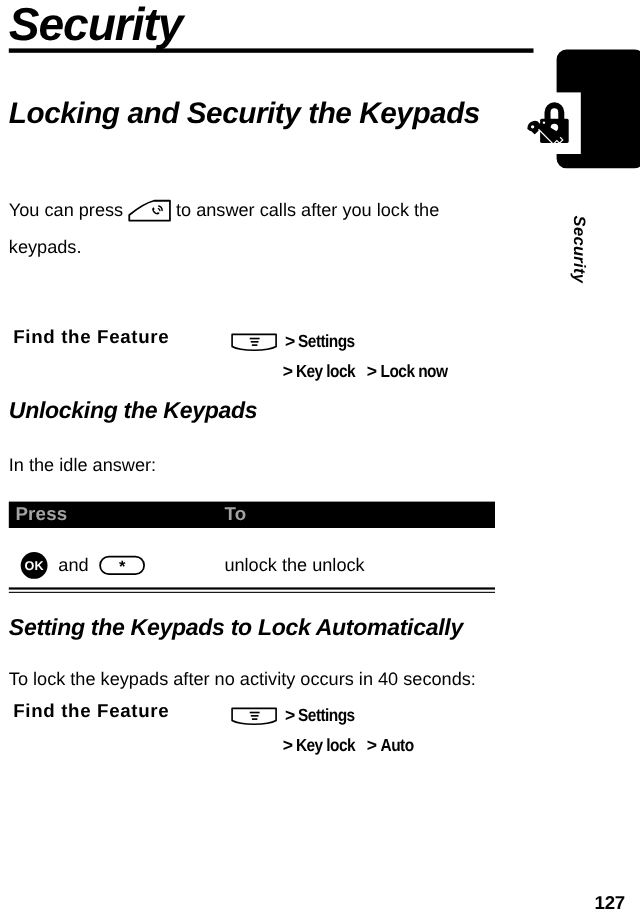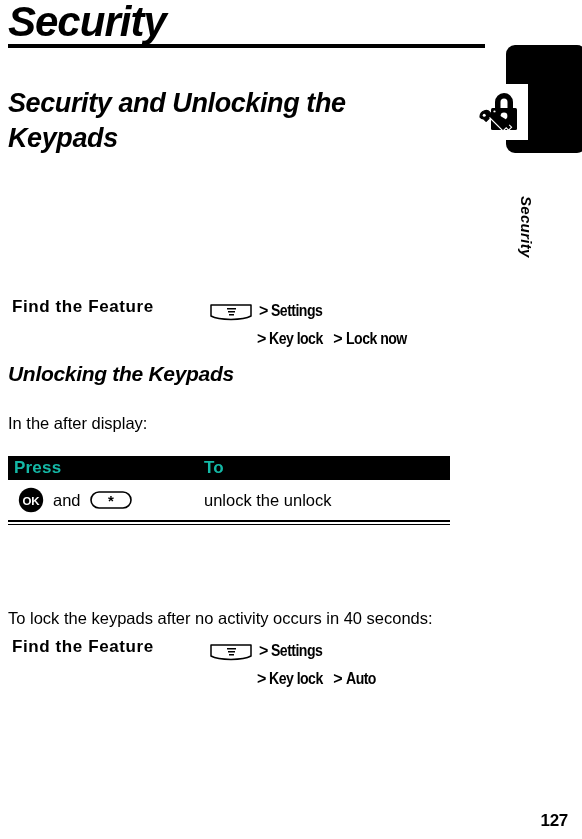--- a/index.html
+++ b/index.html
@@ -160,36 +160,36 @@
 
   
   .table {
     position: absolute;
     left: 8px;
     width: 442px;
   }
   .table-head {
     display: flex;
     background: #000000;
-    color: #14b8a6;
+    color: #a3a3a3;
     height: 24px;
     align-items: center;
   }
   .th {
     font-size: 17px;
     font-weight: bold;
     letter-spacing: 0.2px;
   }
   .th-press { width: 190px; padding-left: 6px; }
   .th-to { flex: 1; }
   .table-row {
     display: flex;
     align-items: center;
     height: 40px;
-    padding-top: 0;
+    padding-top: 14px;
   }
   .td-press {
     width: 190px;
     padding-left: 6px;
     font-size: 16.5px;
     display: flex;
     align-items: center;
   }
   .td-to {
     flex: 1;
@@ -243,40 +243,50 @@
 
       <path d="M8 33 a6.5 6.5 0 0 1 4.5 -6.2 a5 5 0 0 1 5.5 1.6 l2.5 2.6 l-6.4 6.4 l-2.6 -2.5 a5.2 5.2 0 0 1 -3.5 -1.9 Z" fill="#000" stroke="#000" stroke-width="1.2" stroke-linejoin="round"></path>
       <circle cx="12.2" cy="31.3" r="1.5" fill="#fff"></circle>
 
       <path d="M17.5 33.5 L31 47 L34.2 43.8 L36.6 46.2 L39.6 43.2 L37.2 40.8 L39.4 38.6 L22.5 28.5 Z" fill="#000"></path>
       <path d="M17.5 33.5 L31 47 L34.2 43.8 L36.6 46.2 L39.6 43.2 L37.2 40.8" fill="none" stroke="#fff" stroke-width="1.1"></path>
     </svg>
   </div>
   <div class="tab-label">Security</div>
 
-  <div class="h1" style="top:86px;">Security and Unlocking the Keypads</div>
-
+  <div class="h1" style="top:86px;">Locking and Security the Keypads</div>
+
+  <div class="body-text" style="top:174px;">
+    <span>You can press</span><span class="key-inline"><svg width="42" height="24" viewBox="0 0 42 24">
+        <path d="M2.5 21.5 L2.5 16.5 C8 12 17 5.5 25 3.5 L39.5 3.5 L39.5 21.5 Z" fill="#fff" stroke="#000" stroke-width="1.6" stroke-linejoin="round"></path>
+        <g transform="translate(27.5,12.5)">
+          <path d="M-4.2 -1.4 a1.9 1.9 0 0 1 1.6 -1.8 l0.6 1.9 a1 1 0 0 0 -0.3 1.6 l1.4 1.4 a1 1 0 0 0 1.6 -0.3 l1.9 0.6 a1.9 1.9 0 0 1 -1.8 1.6 a5.6 5.6 0 0 1 -5 -5 Z" fill="#000"></path>
+          <path d="M1.8 -4.2 a4.2 4.2 0 0 1 3.1 4" fill="none" stroke="#000" stroke-width="1.3" stroke-linecap="round"></path>
+          <path d="M1.4 -1.9 a2 2 0 0 1 1.5 1.9" fill="none" stroke="#000" stroke-width="1.2" stroke-linecap="round"></path>
+        </g>
+      </svg></span><span>to answer calls after you lock the keypads.</span>
+  </div>
 
 
   <div class="ftf" style="top:297px;">
     <div class="ftf-label">Find the Feature</div>
     <div class="ftf-path">
       <span class="ftf-line"><span class="key-inline"><svg width="44" height="20" viewBox="0 0 44 20">
             <path d="M2 2 L42 2 L42 13 C34 17.5 10 17.5 2 13 Z" fill="#fff" stroke="#000" stroke-width="1.5" stroke-linejoin="round"></path>
             <rect x="18" y="5" width="9" height="1.5" fill="#000"></rect>
             <rect x="19" y="8" width="7" height="1.5" fill="#000"></rect>
             <rect x="20" y="11" width="5" height="1.5" fill="#000"></rect>
           </svg></span><span class="sep">&gt;</span><span class="menu-item">Settings</span></span>
       <span class="ftf-line ftf-line-2"><span class="sep">&gt;</span><span class="menu-item">Key lock</span><span class="sep">&gt;</span><span class="menu-item">Lock now</span></span>
     </div>
   </div>
 
   <div class="h2" style="top:362px;">Unlocking the Keypads</div>
 
-  <div class="body-text" style="top:406px;">In the after display:</div>
+  <div class="body-text" style="top:406px;">In the idle answer:</div>
 
   <div class="table" style="top:456px;">
     <div class="table-head">
       <div class="th th-press">Press</div>
       <div class="th th-to">To</div>
     </div>
     <div class="table-row">
       <div class="td-press">
         <span class="key-inline" style="vertical-align:-6px;">
             <svg width="28" height="26" viewBox="0 0 28 26">
@@ -291,20 +301,21 @@
             <text x="22" y="18" font-family="Liberation Sans, sans-serif" font-size="15" font-weight="bold" fill="#000" text-anchor="middle">*</text>
           </svg>
           </span>
       </div>
       <div class="td-to">unlock the unlock</div>
     </div>
     <div class="table-rule-thick"></div>
     <div class="table-rule-thin"></div>
   </div>
 
+  <div class="h2" style="top:559px;">Setting the Keypads to Lock Automatically</div>
 
   <div class="body-text" style="top:601px;">To lock the keypads after no activity occurs in 40 seconds:</div>
 
   <div class="ftf" style="top:637px;">
     <div class="ftf-label">Find the Feature</div>
     <div class="ftf-path">
       <span class="ftf-line"><span class="key-inline"><svg width="44" height="20" viewBox="0 0 44 20">
             <path d="M2 2 L42 2 L42 13 C34 17.5 10 17.5 2 13 Z" fill="#fff" stroke="#000" stroke-width="1.5" stroke-linejoin="round"></path>
             <rect x="18" y="5" width="9" height="1.5" fill="#000"></rect>
             <rect x="19" y="8" width="7" height="1.5" fill="#000"></rect>

